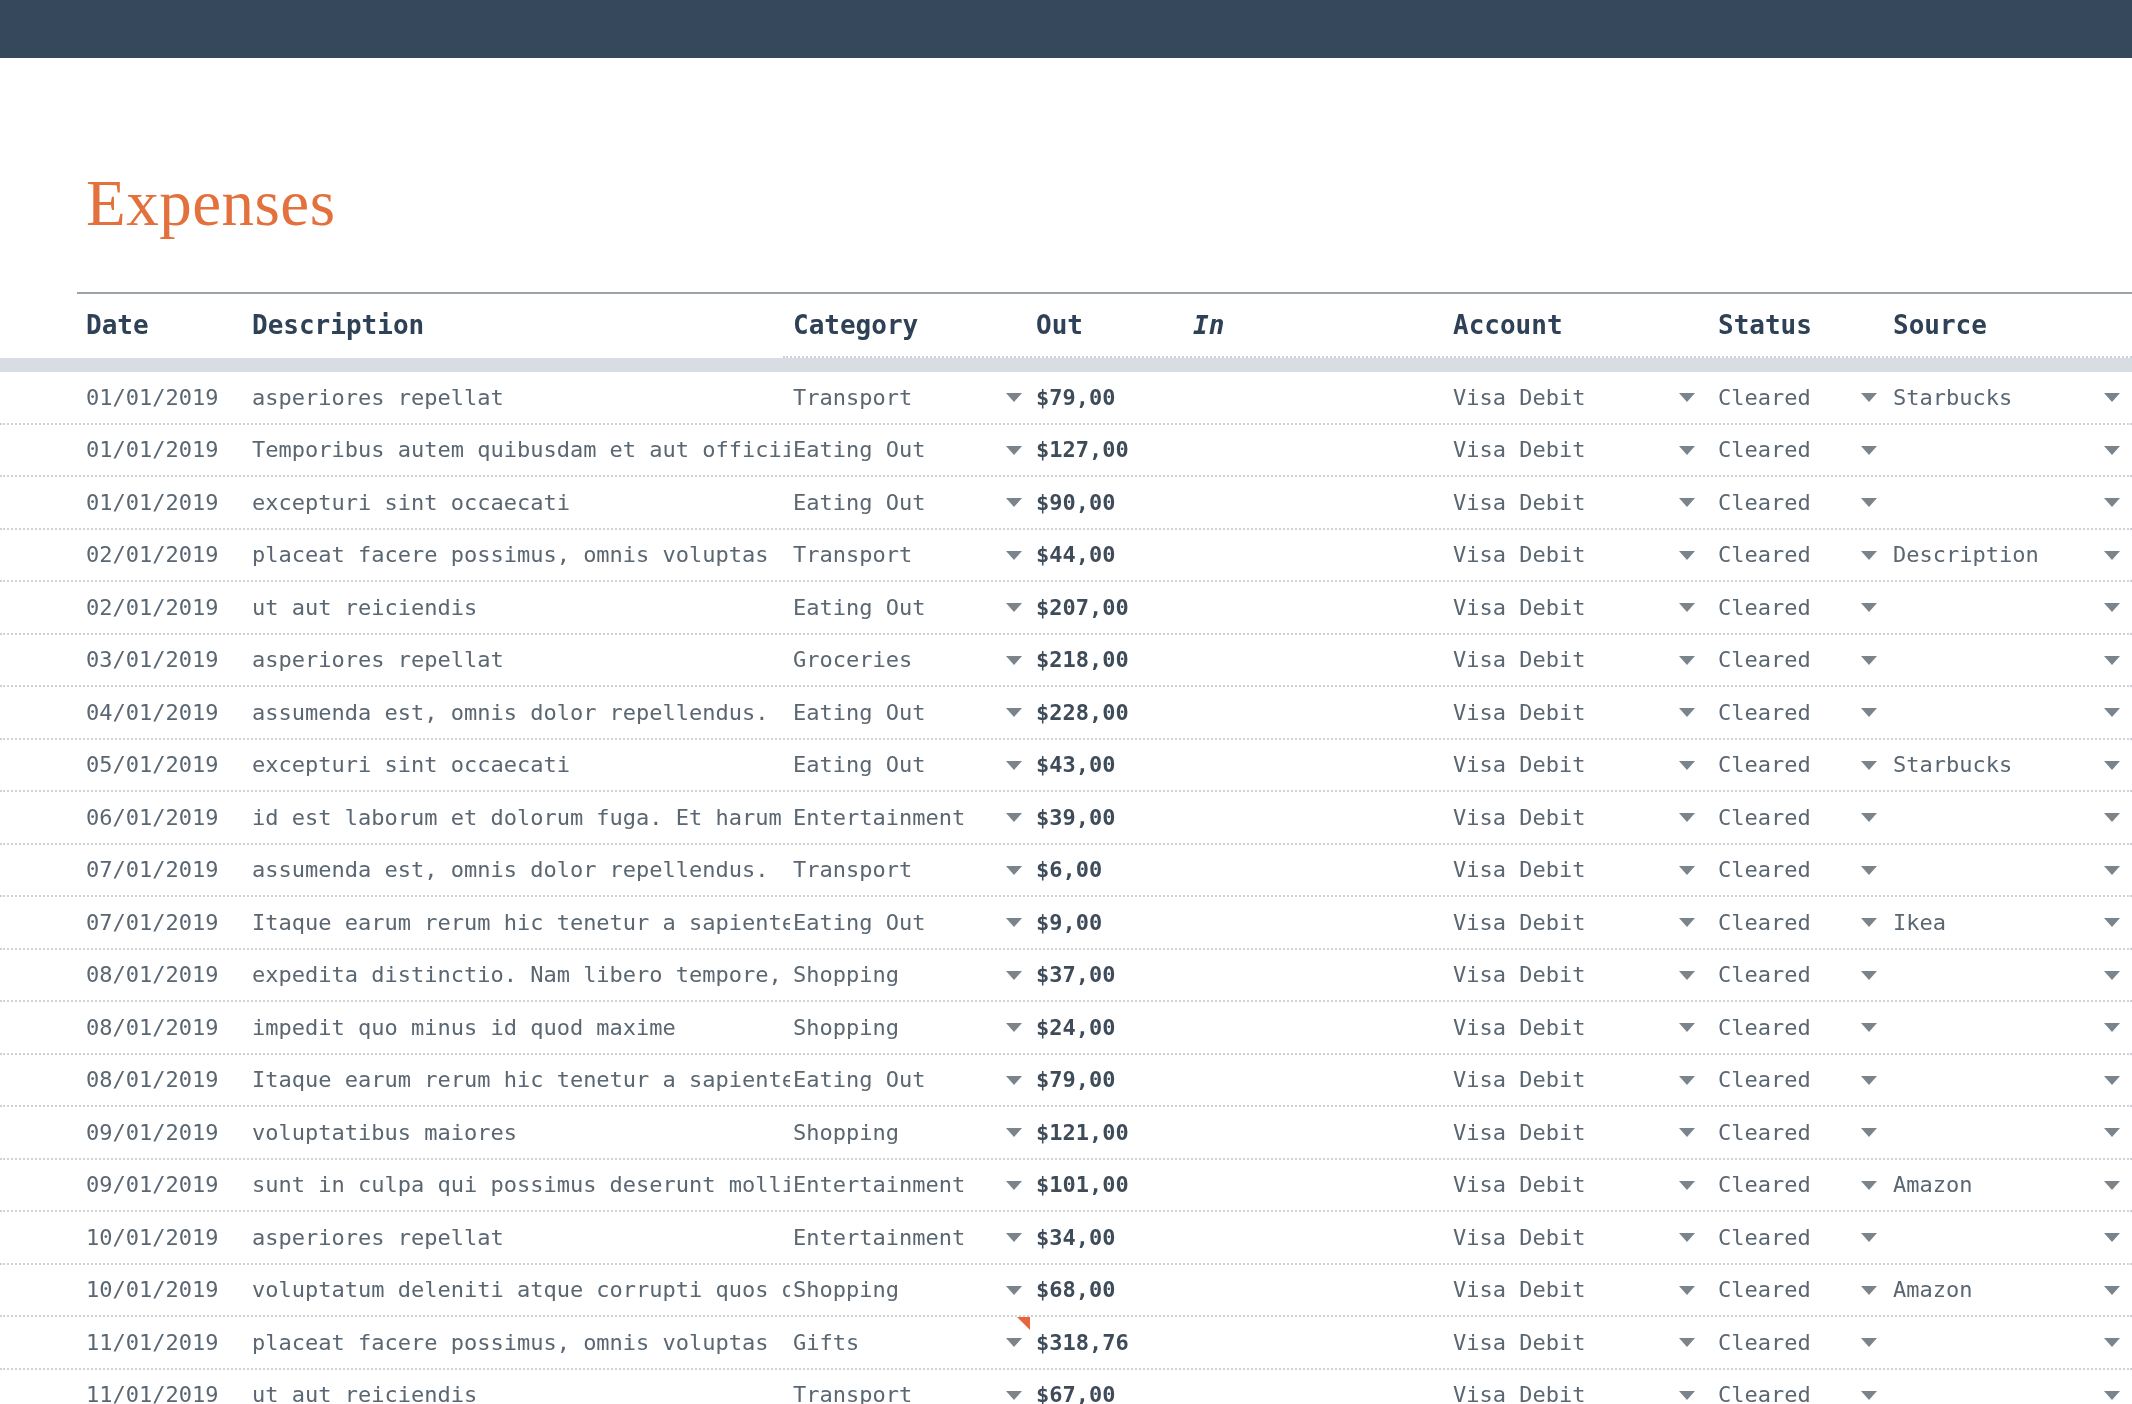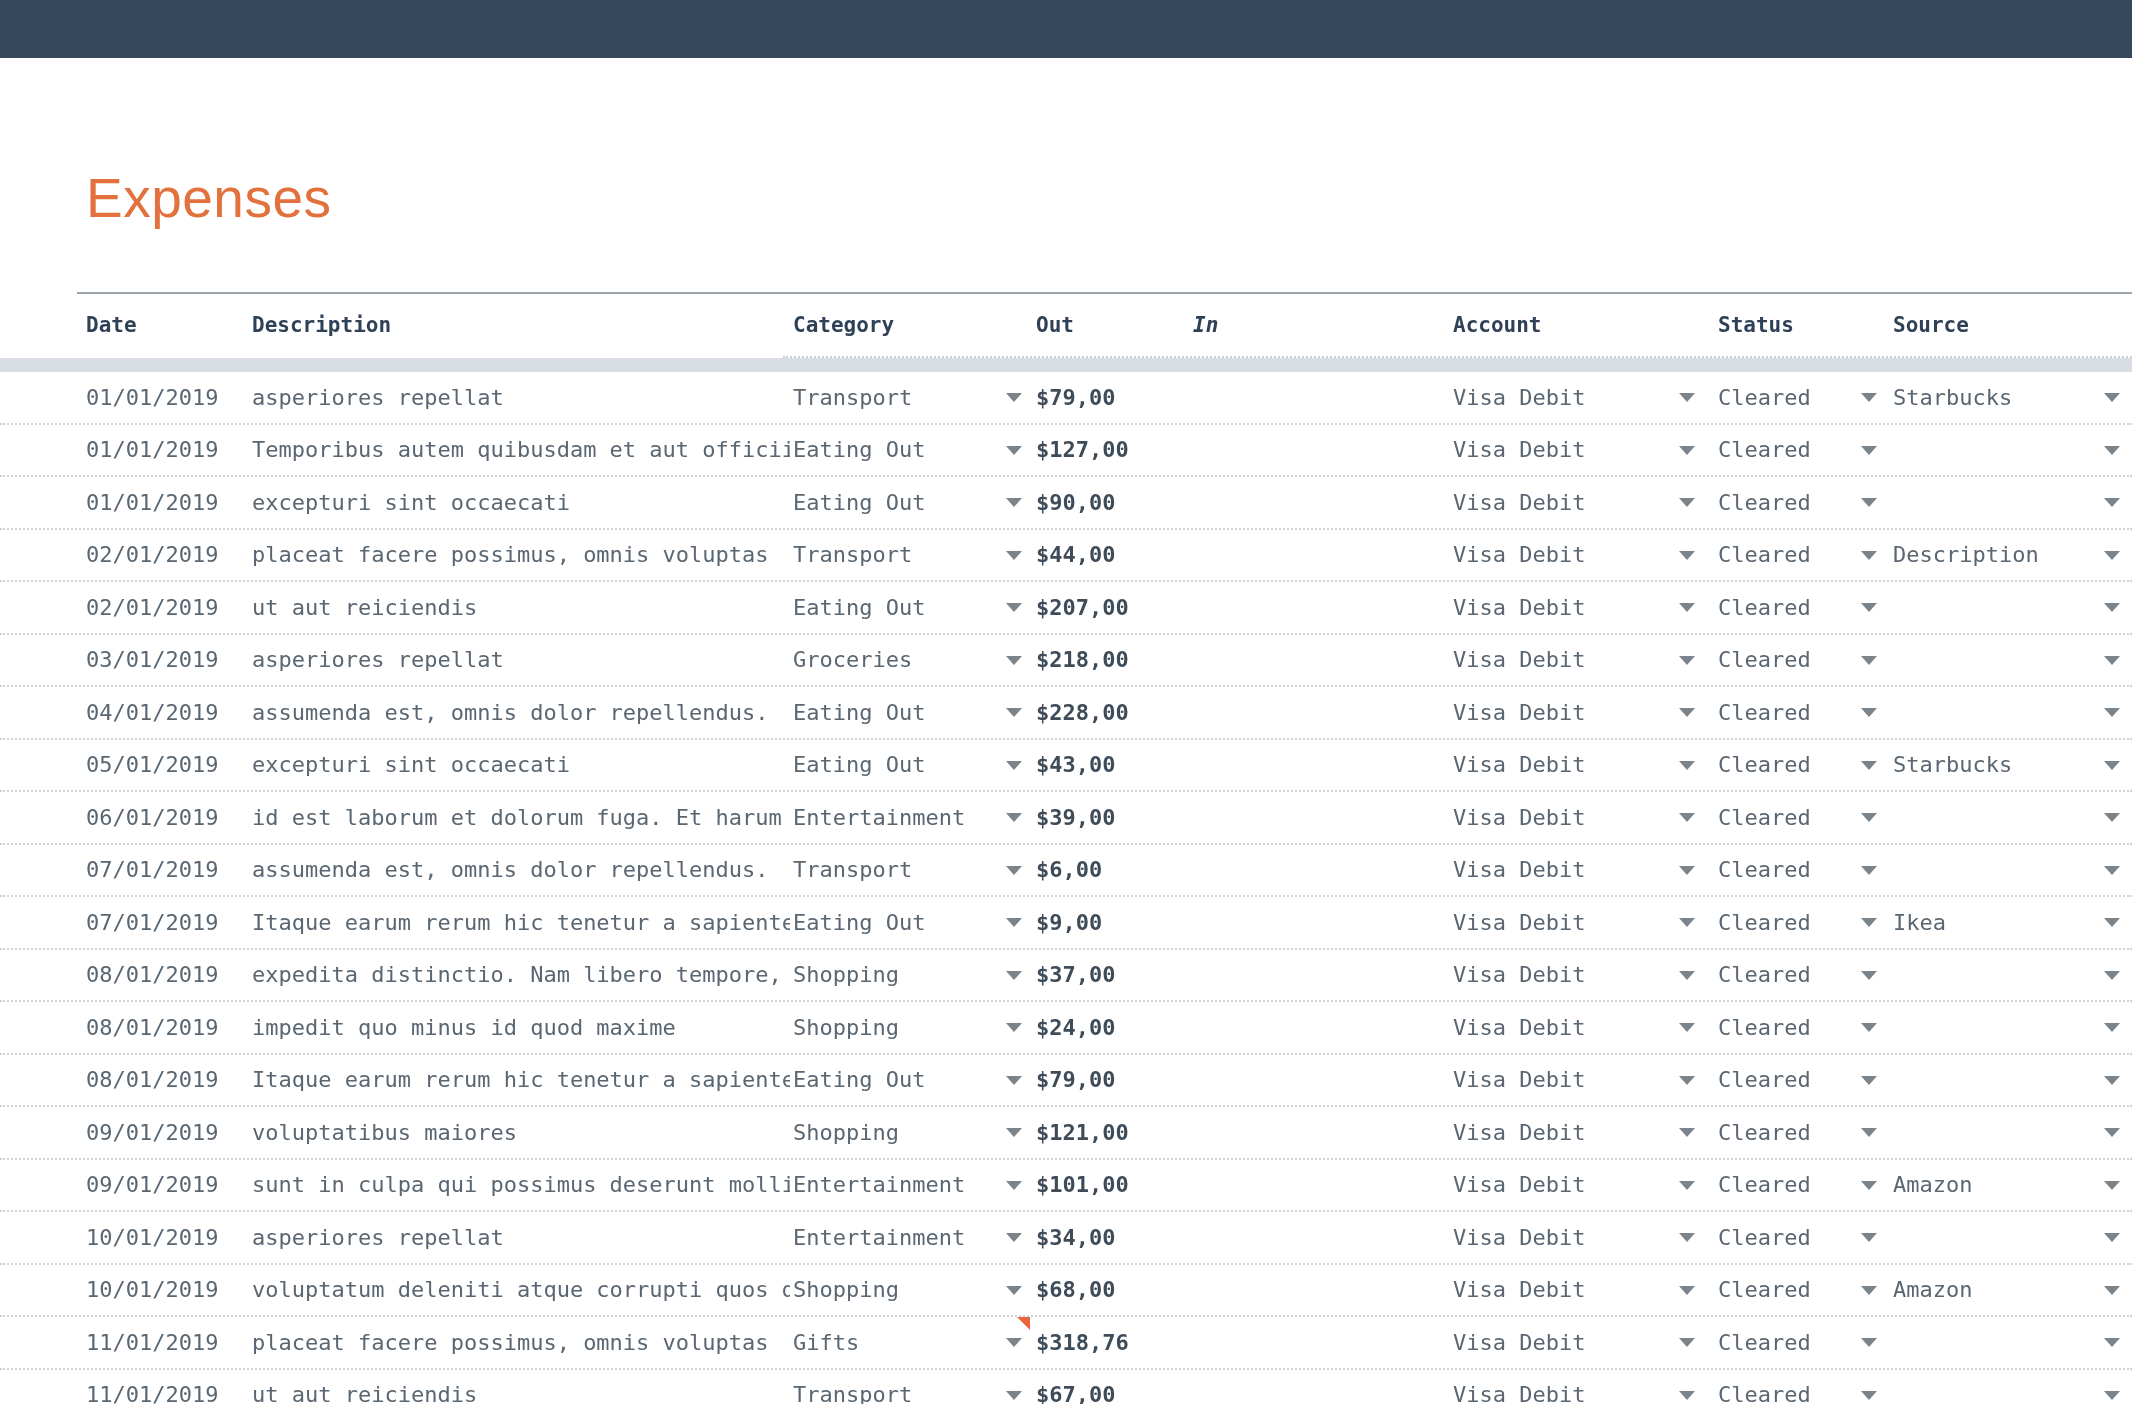--- a/index.html
+++ b/index.html
@@ -8,34 +8,34 @@
     background:#ffffff;font-family:"DejaVu Sans Mono",monospace;
   }
   
   .topbar{
     position:absolute;left:0;top:0;width:2132px;height:58px;
     background:#36495c;
   }
   
   .page-title{
     position:absolute;left:86px;top:166px;
-    font-family:Liberation Sans, sans-serif;
-    font-size:55px;font-weight:500;letter-spacing:0.5px;
+    font-family:Liberation Serif, serif;
+    font-size:65px;font-weight:500;letter-spacing:0.5px;
     color:#e2713d;white-space:nowrap;
   }
   
   .grid{position:absolute;left:0;top:292px;width:2132px;height:1112px;}
   .grid-top-border{
     position:absolute;left:77px;right:0;top:0;height:0;
     border-top:2px solid #9da3aa;
   }
   .header-row{position:relative;height:66px;}
   .header-cell{
     position:absolute;top:0;height:66px;display:flex;align-items:center;
-    font-size:21px;font-weight:bold;color:#2e4156;white-space:nowrap;
+    font-size:26px;font-weight:bold;color:#2e4156;white-space:nowrap;
   }
   .header-dotted{
     position:absolute;left:783px;right:0;top:64px;height:0;
     border-top:2px dotted #ccd1d7;
   }
   .band{height:14px;background:#d8dce3;}
   .rows{position:relative;height:1032px;overflow:hidden;}
   .row{
     position:relative;height:52.5px;box-sizing:border-box;
     border-bottom:2px dotted #cfd3d9;

